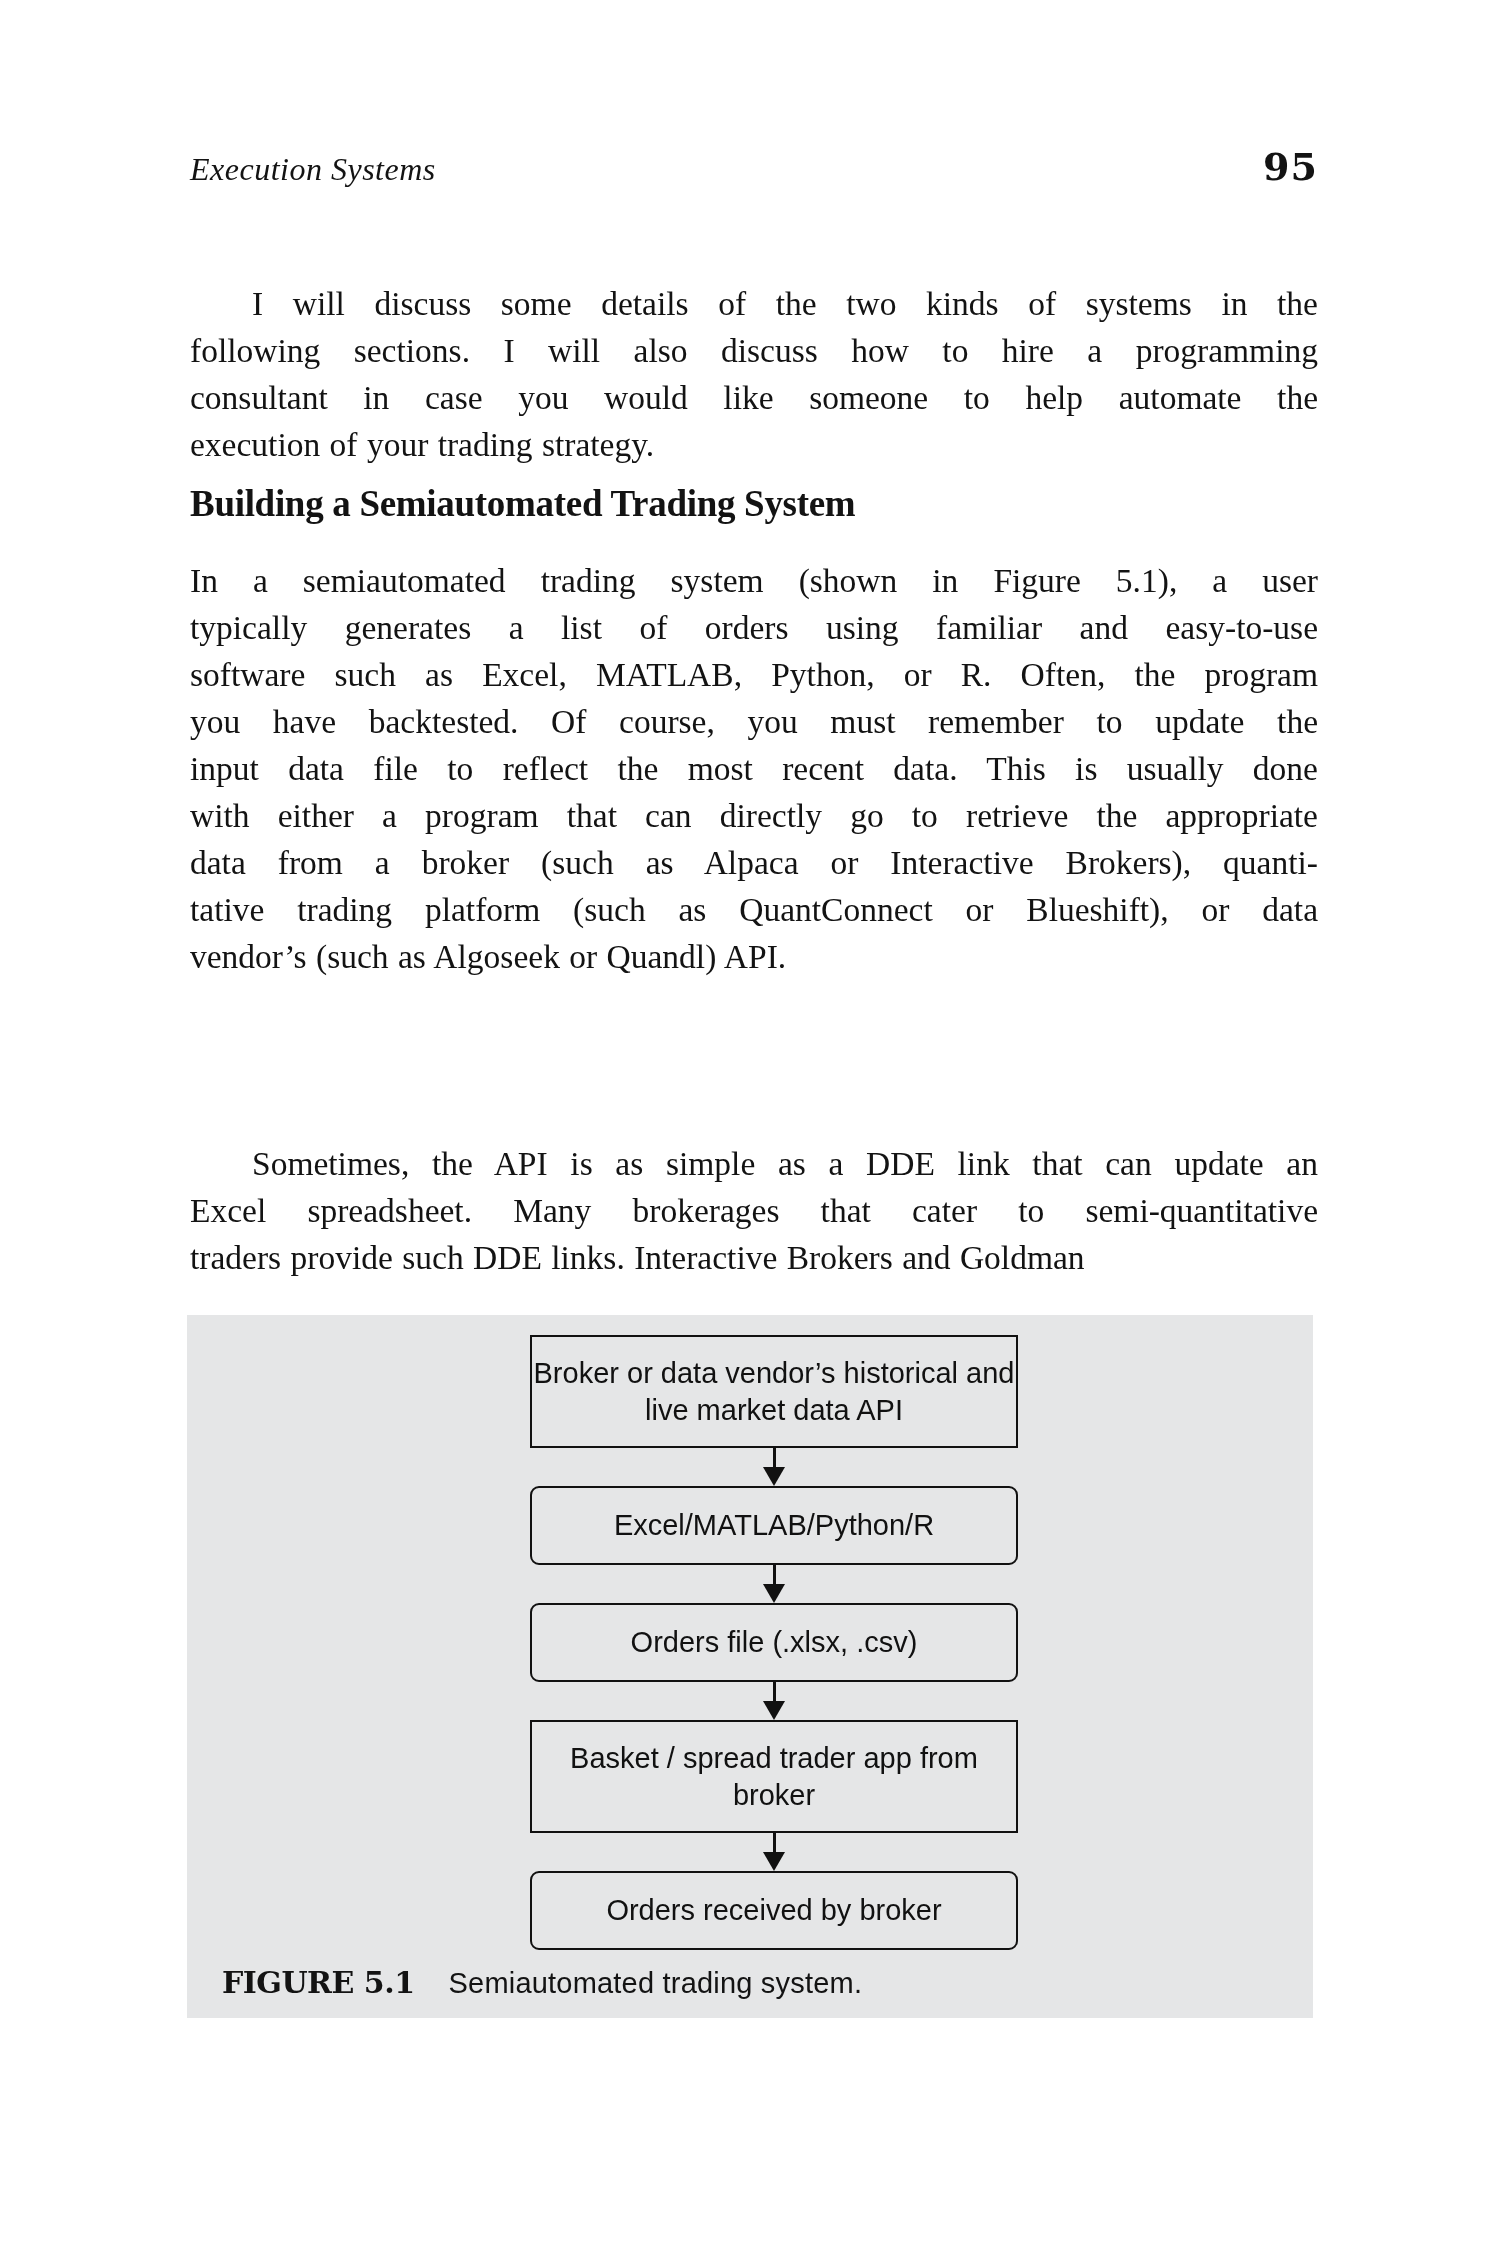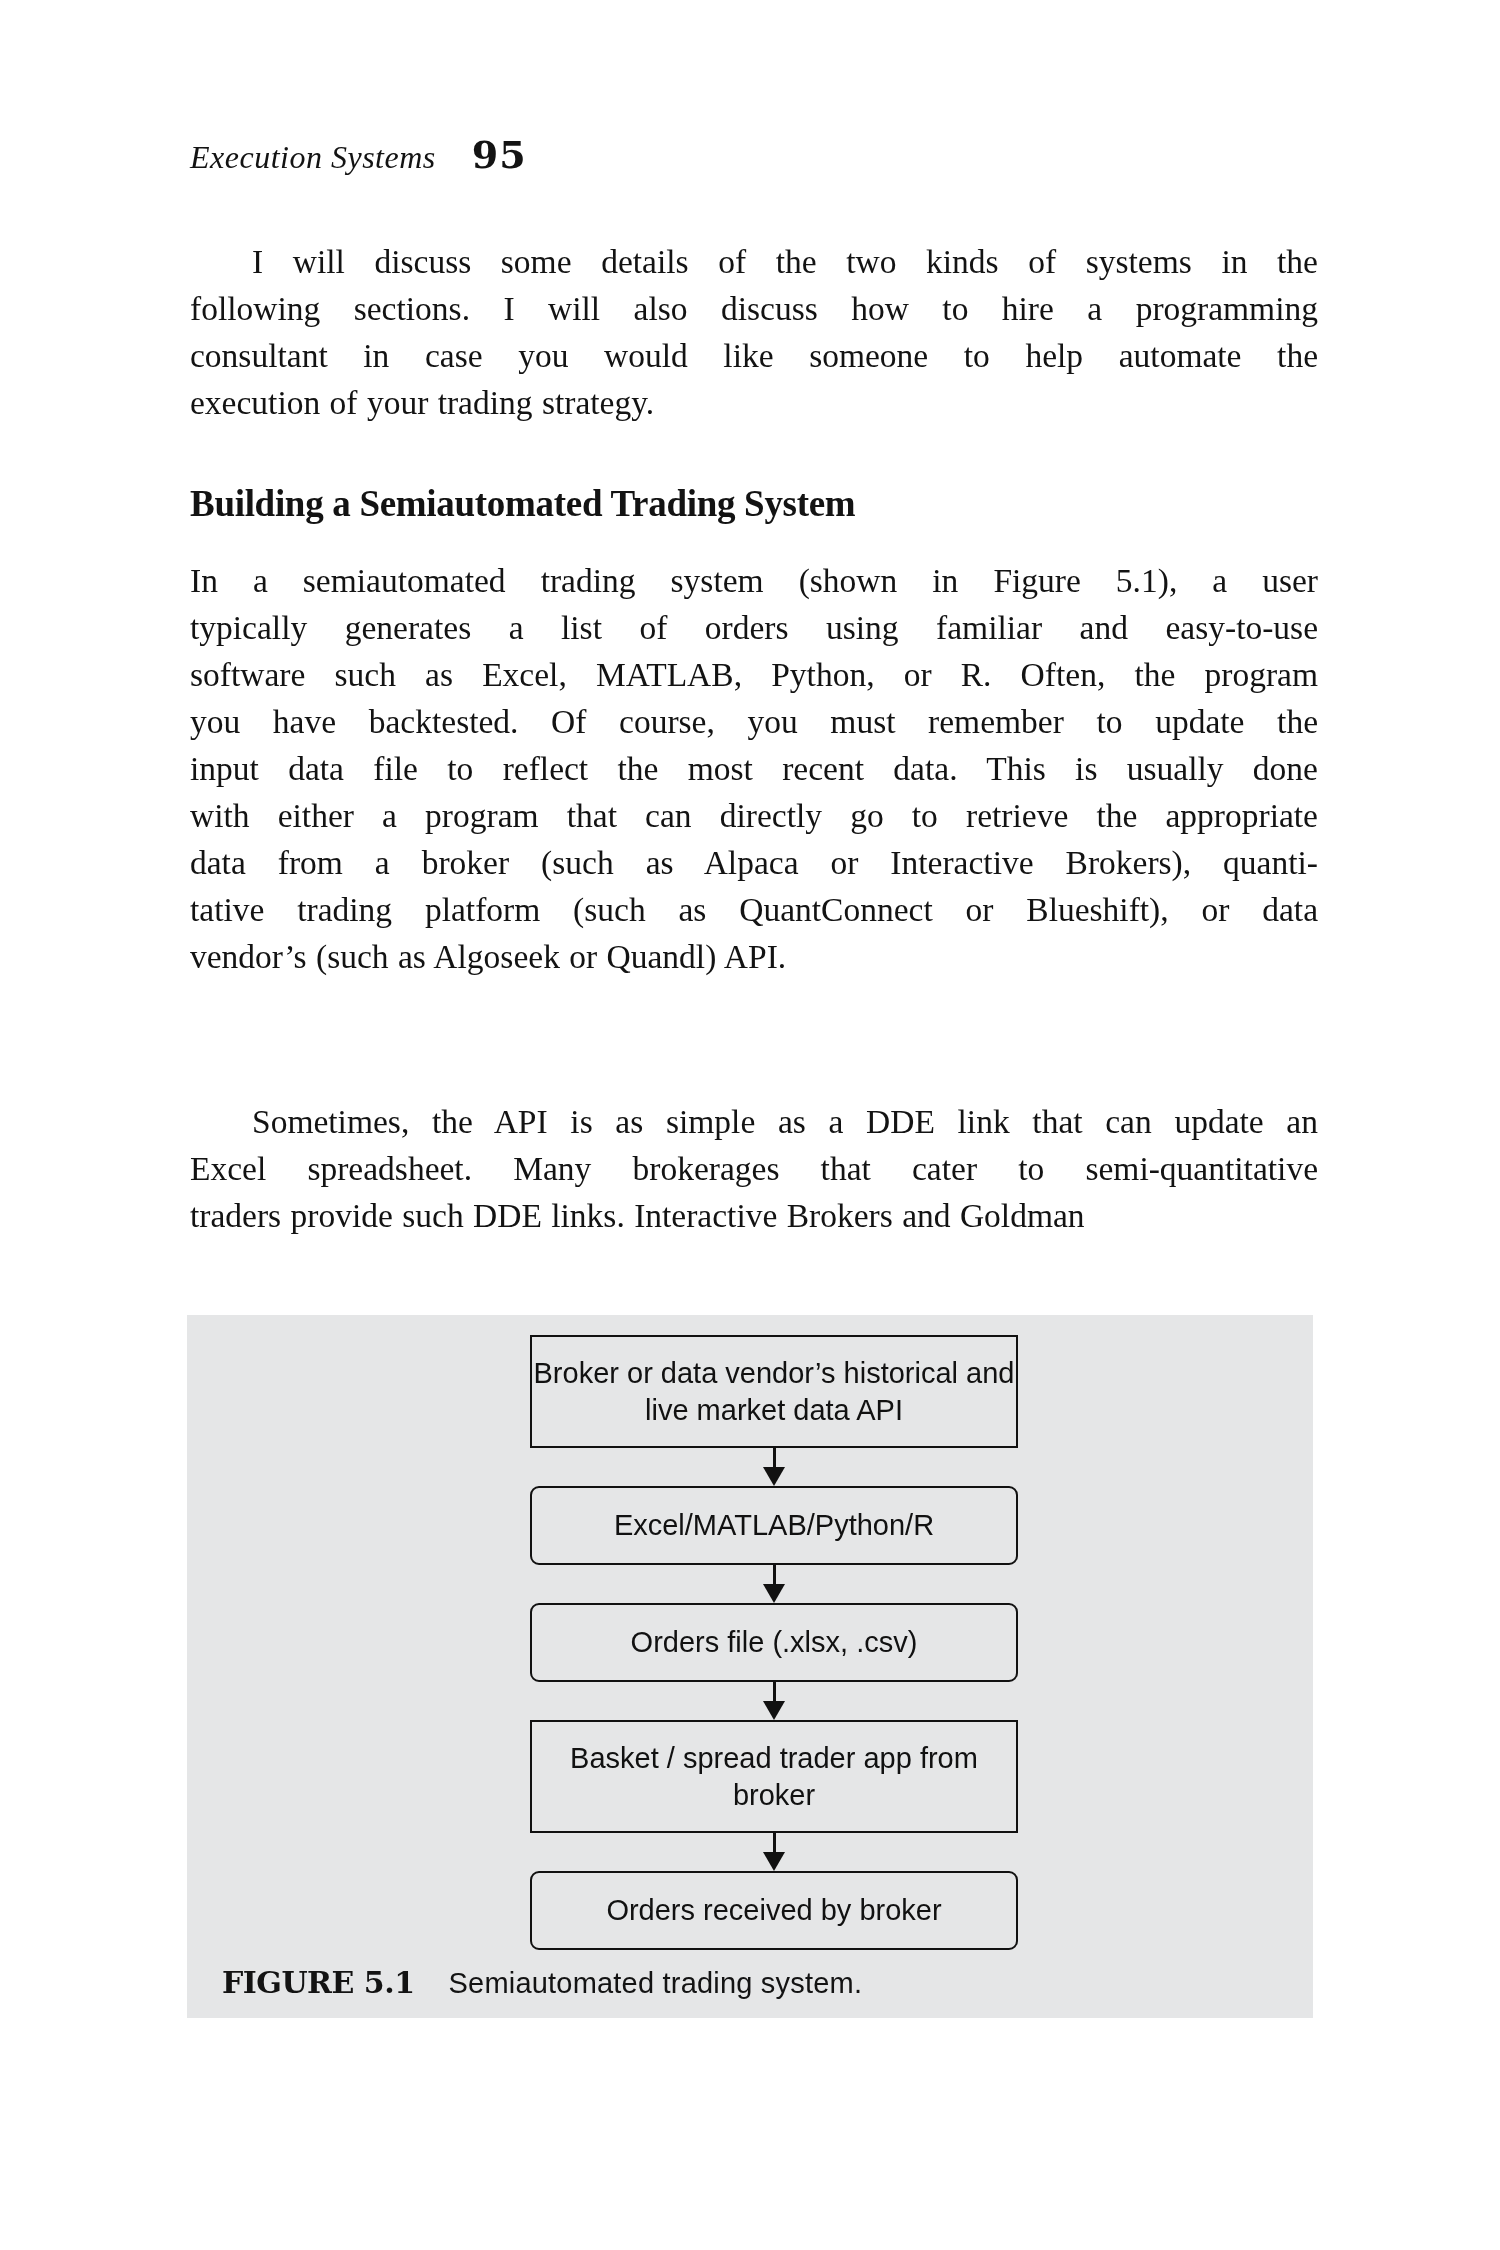--- a/index.html
+++ b/index.html
@@ -6,40 +6,40 @@
   .page {
     position:relative;
     width:1500px; height:2250px;
     background:#ffffff;
     font-family:"Liberation Serif", serif;
     color:#131313;
     overflow:hidden;
   }
   
   .running-header {
-    position:absolute; top:132px; left:190px; width:1128px;
-    display:flex; align-items:baseline;gap:36px;
+    position:absolute; top:144px; left:190px; width:1128px;
+    display:flex; justify-content:space-between; align-items:baseline;
   }
   .running-head {
     font-family:"Liberation Serif", serif;
     font-style:italic; font-size:32px; letter-spacing:0.5px;
   }
   .page-number {
     font-family:"DejaVu Serif", serif;
     font-weight:bold; font-size:38px; letter-spacing:1px;
   }
   
   .para { position:absolute; left:190px; width:1128px; }
   .para .line {
     font-size:33.5px; line-height:47px;
     text-align:justify; text-align-last:justify;
     white-space:normal; word-spacing:1px;
   }
   .para .line.lastline { text-align-last:left; }
-  .para .line.indent { padding-left:62px; }
+  .para .line.indent { padding-left:62px;margin-top:42px; }
   .section-heading {
     position:absolute; left:190px; top:482px; margin:0;
     font-family:"Liberation Serif", serif;
     font-weight:bold; font-size:37px; letter-spacing:-0.3px;
   }
   
   .figure {
     position:absolute; left:187px; top:1315px;
     width:1126px; height:703px;
     background:#e5e6e7;

